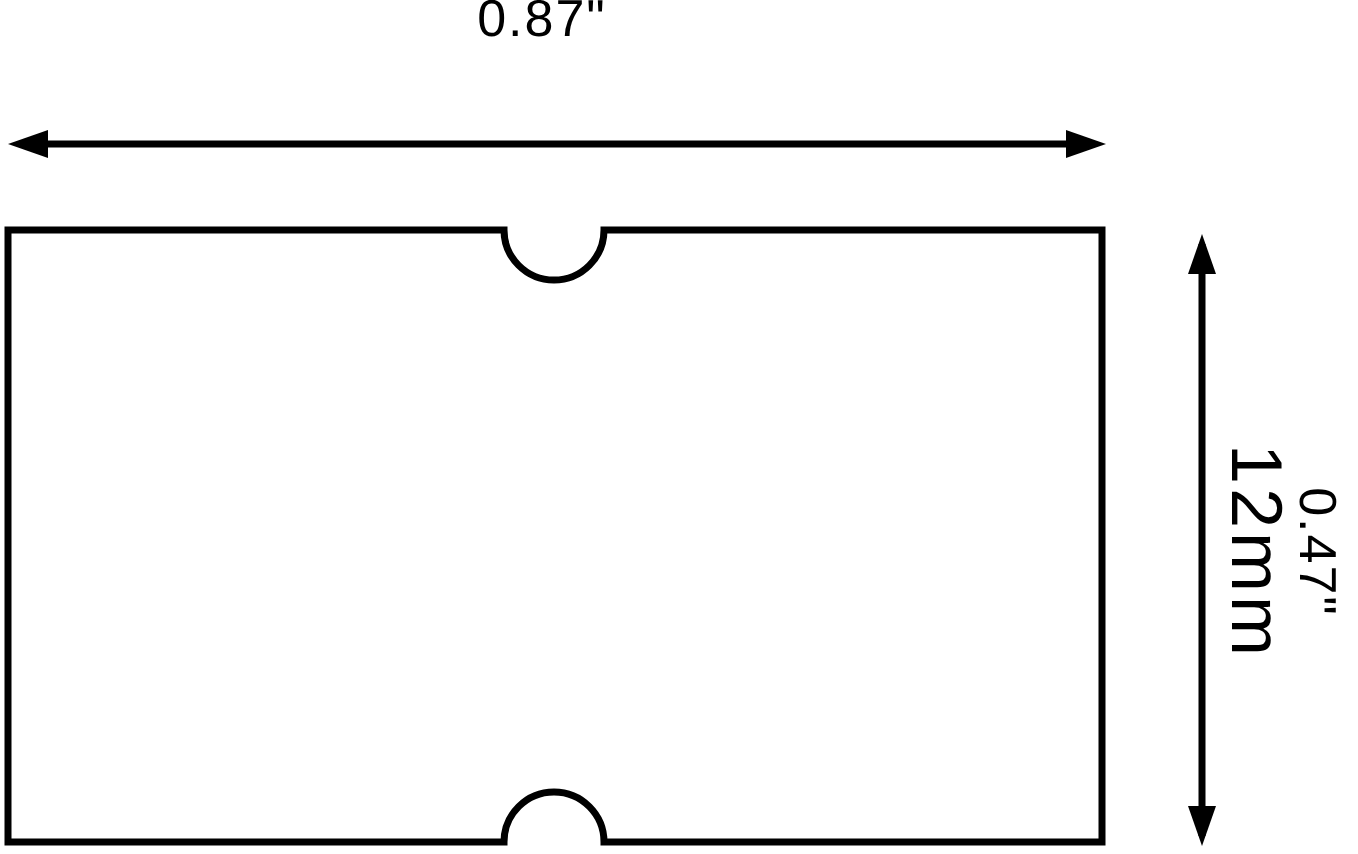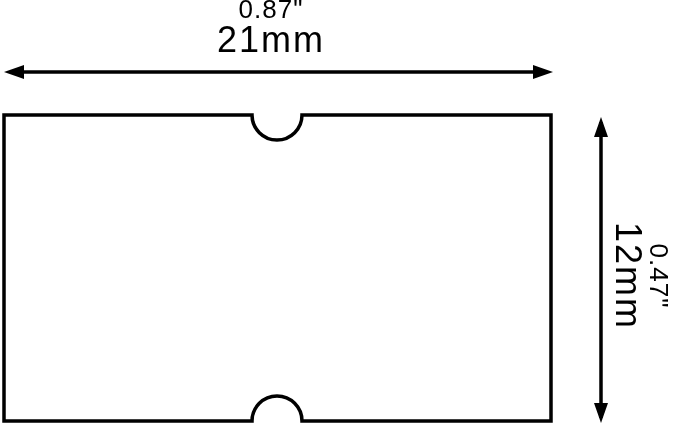--- a/index.html
+++ b/index.html
@@ -81,21 +81,20 @@
 
     <g>
       <line class="ink-line" x1="601" y1="122" x2="601" y2="418"></line>
       <polygon class="arrowhead" points="601,117 594,137 608,137"></polygon>
       <polygon class="arrowhead" points="601,423 594,403 608,403"></polygon>
     </g>
   </svg>
 
   <div class="top-labels dim-labels">
     <div class="dim-inches">0.87"</div>
-    <div class="dim-mm">21mm</div>
   </div>
 
   <div class="side-labels dim-labels">
     <div class="dim-inches">0.47"</div>
     <div class="dim-mm">12mm</div>
   </div>
 
 </div>
 
 </body></html>

